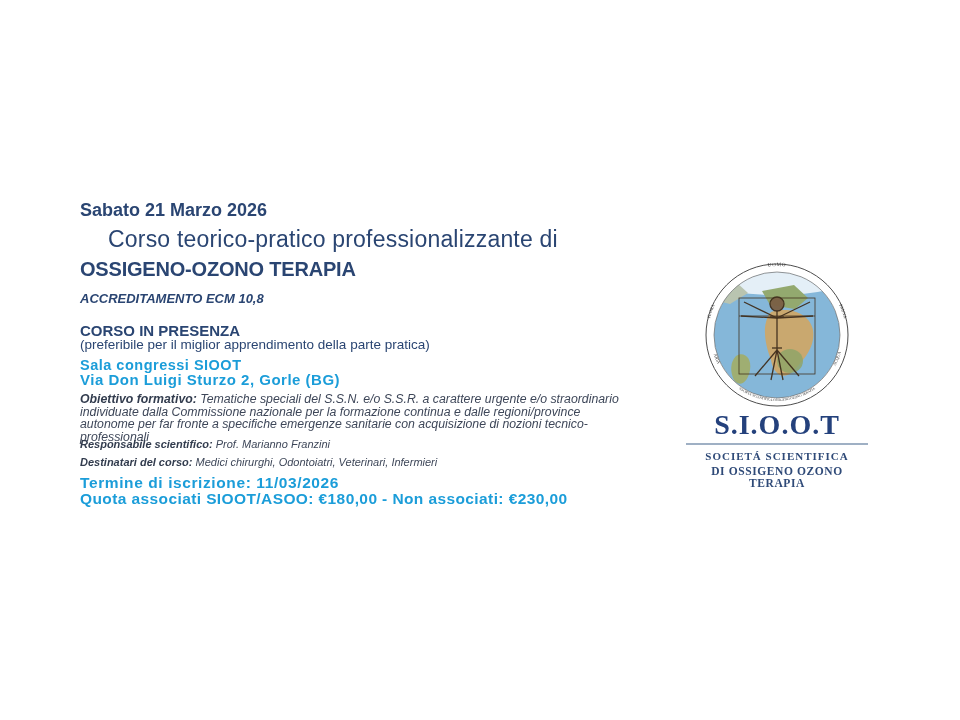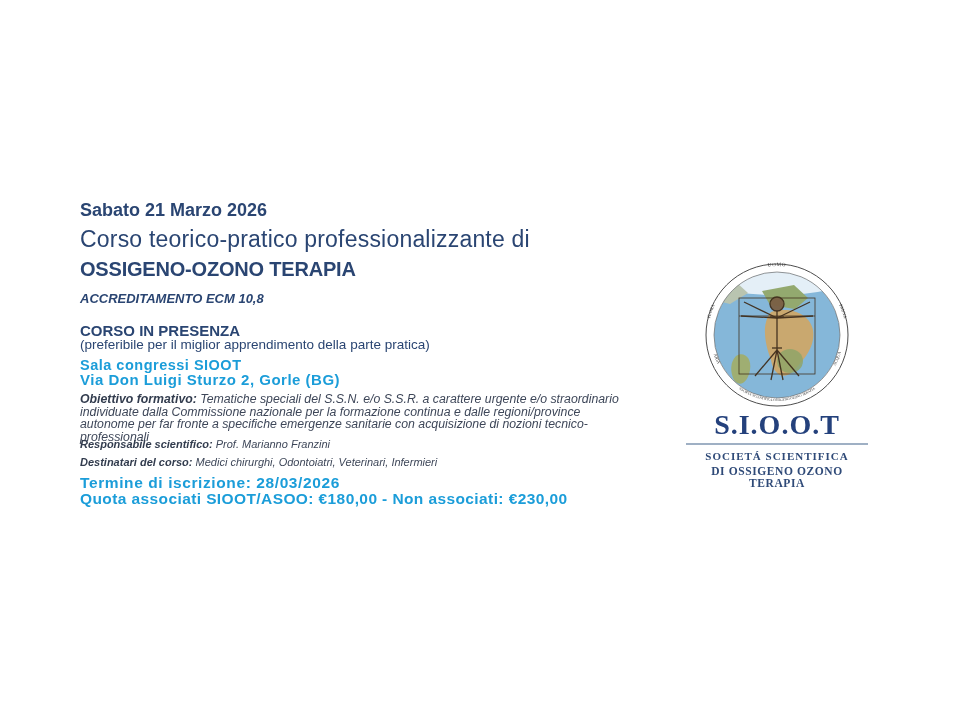--- a/index.html
+++ b/index.html
@@ -5,21 +5,21 @@
   html,body{margin:0;padding:0;background:#ffffff;}
   .canvas{
     position:relative;width:960px;height:720px;background:#ffffff;overflow:hidden;
     font-family:"Liberation Sans","DejaVu Sans",sans-serif;
   }
   .abs{position:absolute;left:80px;white-space:nowrap;}
   .navy{color:#2a4572;}
   .cyan{color:#1b9dd9;}
 
   .date{top:200px;font-size:18px;font-weight:bold;line-height:1.2;text-align:center;}
-  .intro{top:226px;font-size:23px;font-weight:400;line-height:1.2;letter-spacing:.2px;}
+  .intro{top:226px;font-size:23px;font-weight:400;line-height:1.2;letter-spacing:.2px;margin-left:28px;}
   .title{top:257px;font-size:20px;font-weight:700;line-height:1.2;letter-spacing:-.2px;}
   .accred{top:291px;font-size:13px;font-weight:bold;font-style:italic;line-height:1.2;}
 
   .presence-h{top:322px;font-size:15px;font-weight:bold;line-height:1.2;}
   .presence-n{top:337px;font-size:13.5px;line-height:1.2;}
   .venue1{top:357px;font-size:14.5px;font-weight:bold;letter-spacing:.5px;line-height:1.2;}
   .venue2{top:371px;font-size:15px;font-weight:bold;letter-spacing:.5px;line-height:1.2;}
 
   .para{position:absolute;left:80px;font-style:italic;color:#3e4759;}
   .objective{top:393px;width:548px;font-size:12.3px;line-height:12.7px;white-space:normal;}
@@ -57,21 +57,21 @@
   <div class="abs navy presence-n">(preferibile per il miglior apprendimento della parte pratica)</div>
   <div class="abs cyan venue1">Sala congressi SIOOT</div>
   <div class="abs cyan venue2">Via Don Luigi Sturzo 2, Gorle (BG)</div>
 
   <div class="para objective"><b>Obiettivo formativo:</b><span> Tematiche speciali del S.S.N. e/o S.S.R. a carattere urgente e/o straordinario individuate dalla Commissione nazionale per la formazione continua e dalle regioni/province autonome per far fronte a specifiche emergenze sanitarie con acquisizione di nozioni tecnico-professionali</span></div>
 
   <div class="para oneline resp"><b>Responsabile scientifico:</b><span> Prof. Marianno Franzini</span></div>
 
   <div class="para oneline dest"><b>Destinatari del corso:</b><span> Medici chirurghi, Odontoiatri, Veterinari, Infermieri</span></div>
 
-  <div class="abs cyan deadline">Termine di iscrizione: 28/03/2026</div>
+  <div class="abs cyan deadline">Termine di iscrizione: 11/03/2026</div>
   <div class="abs cyan fees">Quota associati SIOOT/ASOO: €180,00 - Non associati: €230,00</div>
 
   <div class="logo-block">
     <svg class="logo-svg" viewBox="0 0 150 150" aria-hidden="true">
       <defs>
         <clipPath id="globeClip">
             <circle cx="75" cy="75" r="63"></circle>
           </clipPath>
         <path id="arcTop" d="M 6 75 A 69 69 0 0 1 144 75" fill="none"></path>
         <path id="arcBot" d="M 9 75 A 66 66 0 0 0 141 75" fill="none"></path>

